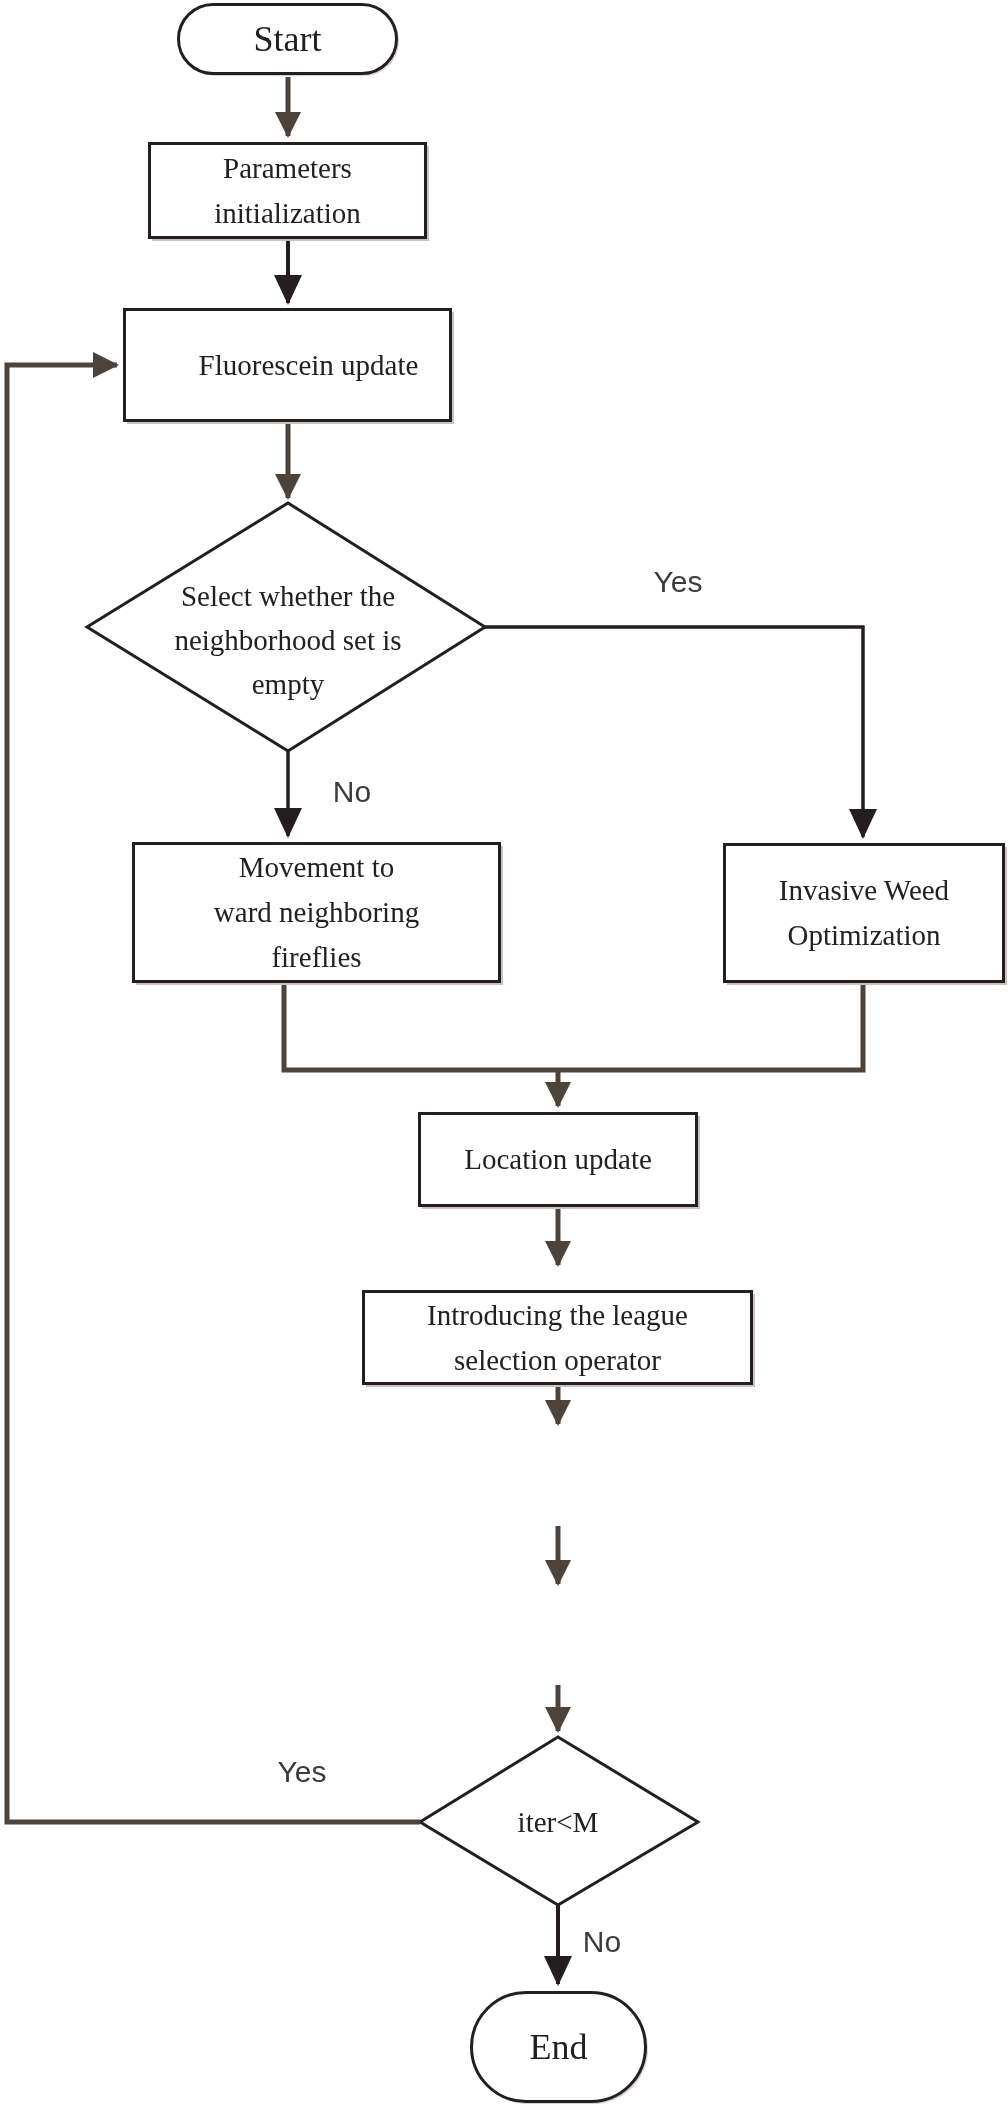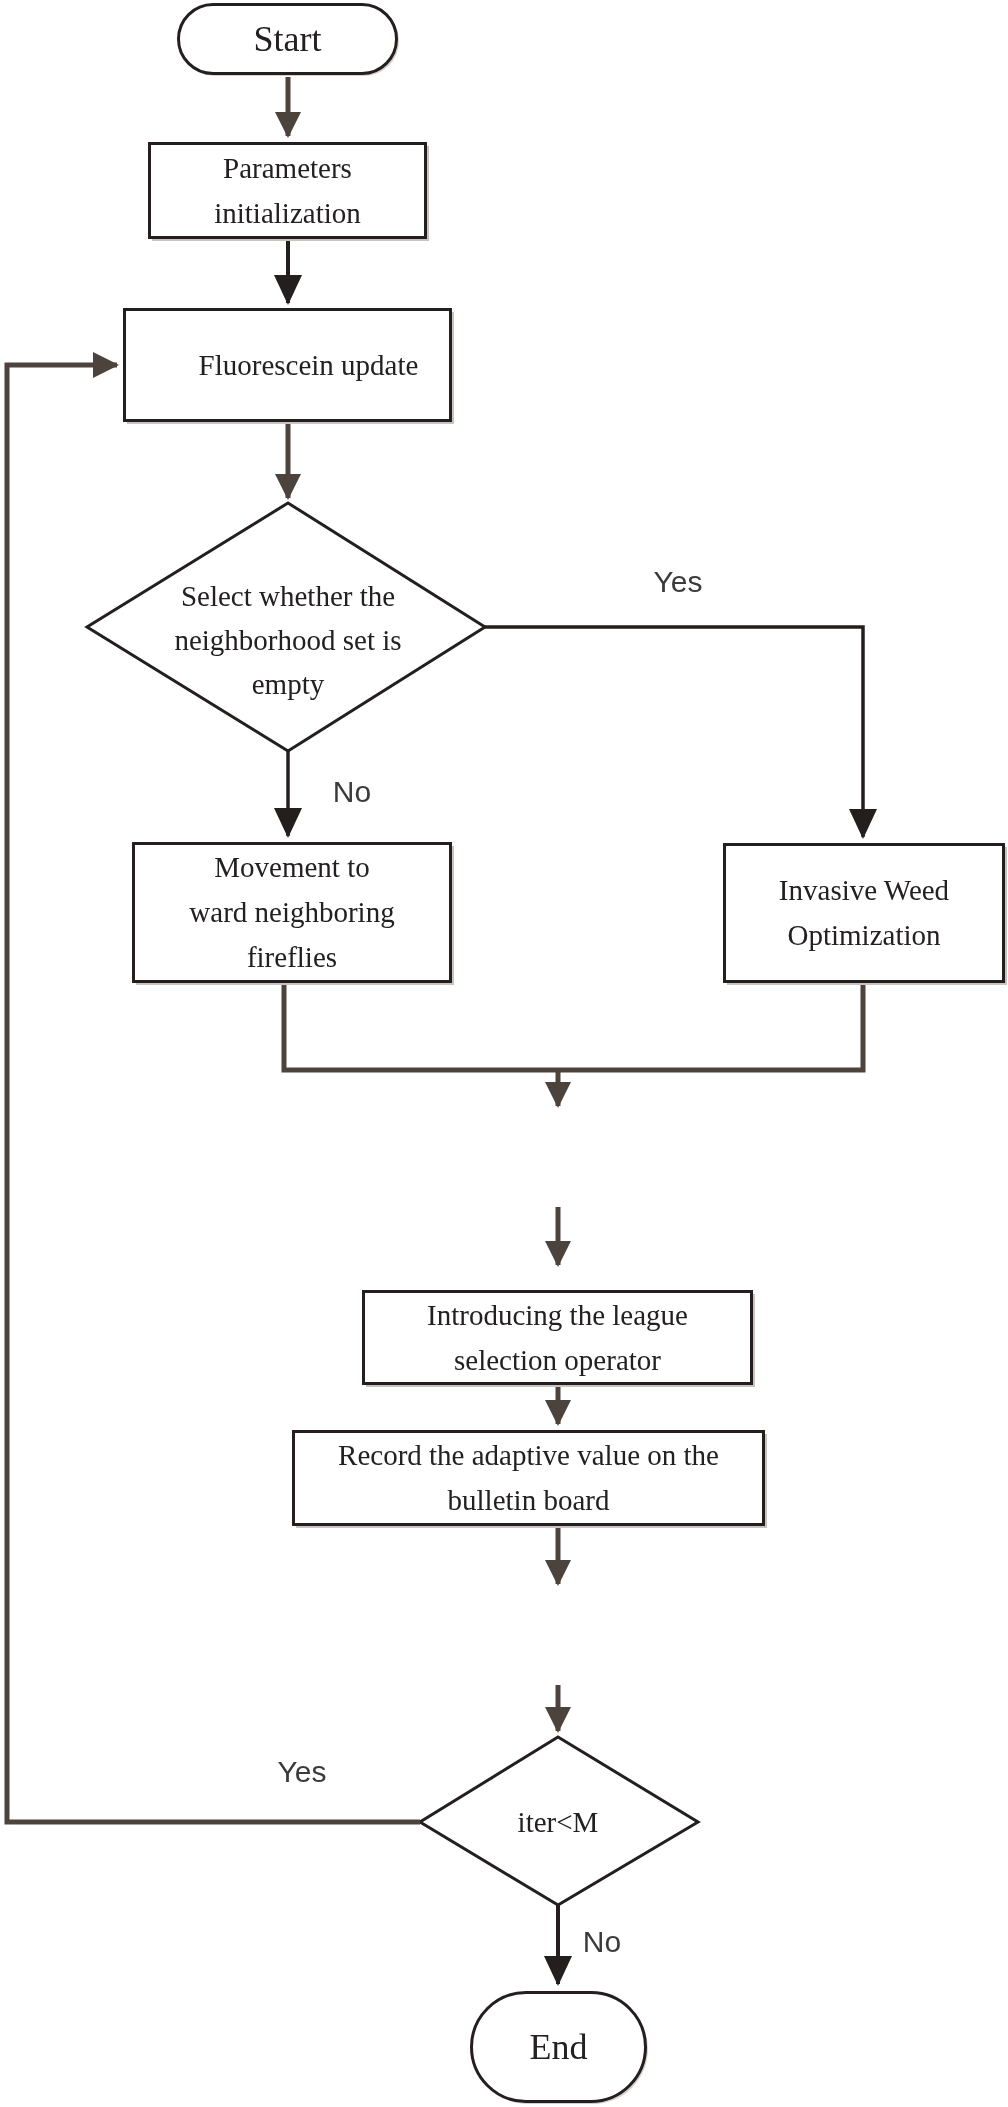--- a/index.html
+++ b/index.html
@@ -121,33 +121,32 @@
 initialization</div>
 
   <div class="node terminator" style="left:177px; top:3px; width:221px; height:72px;">Start</div>
 
   <div class="node process" style="left:123px; top:308px; width:329px; height:114px;padding-left:42px;">Fluorescein update</div>
 
   <div class="diamond-label" style="left:118px; top:570px; width:340px; height:140px;">Select whether the
 neighborhood set is
 empty</div>
 
-  <div class="node process" style="left:132px; top:842px; width:320px; height:141px;">Movement to
+  <div class="node process" style="left:132px; top:842px; width:369px; height:141px;">Movement to
 ward neighboring
 fireflies</div>
 
   <div class="node process" style="left:723px; top:843px; width:282px; height:140px;">Invasive Weed
 Optimization</div>
 
+  <div class="node process" style="left:418px; top:1112px; width:280px; height:95px;">Location update</div>
 
   <div class="node process" style="left:362px; top:1271px; width:391px; height:95px;margin-top:19px;">Introducing the league
 selection operator</div>
 
-  <div class="node process" style="left:292px; top:1430px; width:473px; height:96px;">Record the adaptive value on the
-bulletin board</div>
 
 
   <div class="diamond-label" style="left:458px; top:1800px; width:200px; height:44px;">iter&lt;M</div>
 
   <div class="node terminator" style="left:470px; top:1991px; width:177px; height:112px;font-family:Liberation Serif, serif;">End</div>
 
   <div class="edge-label" style="left:628px; top:562px; width:100px; height:40px;">Yes</div>
 
   <div class="edge-label" style="left:302px; top:772px; width:100px; height:40px;">No</div>
 

